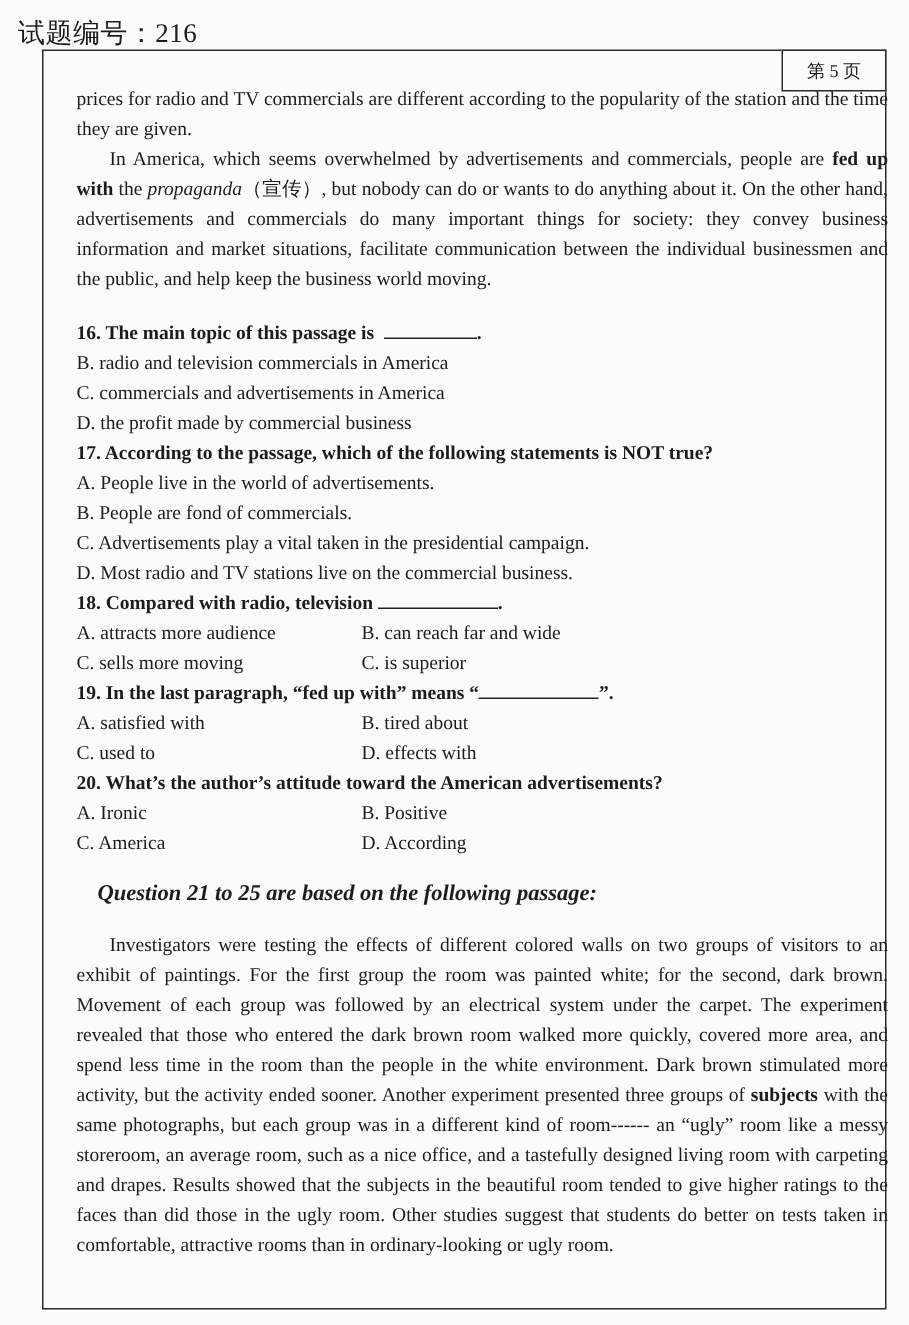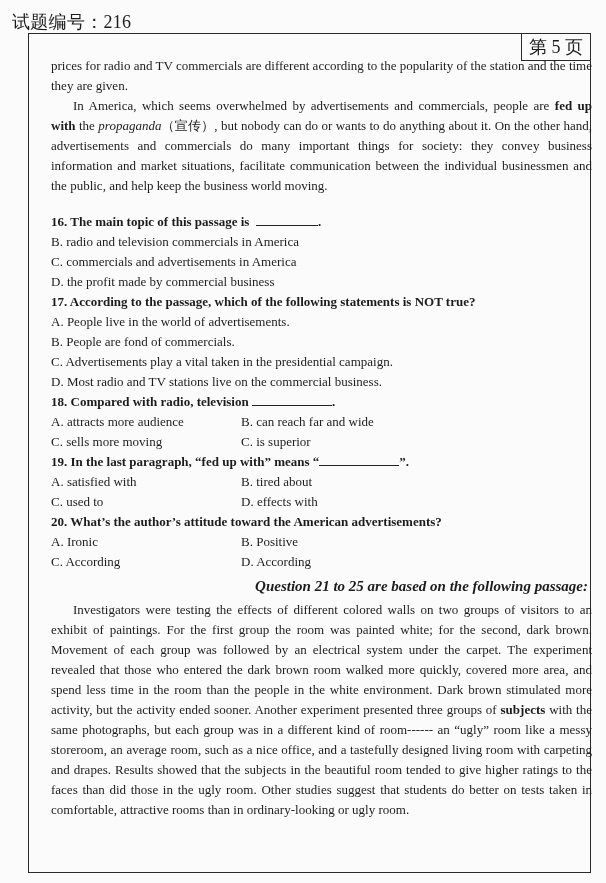--- a/index.html
+++ b/index.html
@@ -35,21 +35,21 @@
       position: absolute;
       right: -1px;
       top: -1px;
       width: 70px;
       height: 28px;
       border: 1.3px solid #2a2a2a;
       box-sizing: border-box;
       display: flex;
       align-items: center;
       justify-content: center;
-      font-size: 18px;
+      font-size: 12px;
       background: #fbfbfb;
     }
     .content {
       position: absolute;
       left: 12px;
       top: 22px;
       width: 100%;
       padding: 0 10px 0 10px;
       box-sizing: border-box;
       font-size: 13px;
@@ -78,22 +78,21 @@
       display: flex;
       line-height: 20px;
     }
     .opt-row .left { width: 190px; }
     .opt-row .right { }
     .section-heading {
       font-weight: bold;
       font-style: italic;
       font-size: 15px;
       line-height: 20px;
-      margin: 4px;
-      text-align: right;
+      margin: 14px;
     }
     b.em { font-weight: bold; }
     i.em { font-style: italic; }
     .blank {
       display: inline-block;
       border-bottom: 1px solid #222;
       height: 12px;
       vertical-align: baseline;
     }
   </style>
@@ -151,21 +150,21 @@
       </div>
     </div>
 
     <div>
       <p class="q">20. What’s the author’s attitude toward the American advertisements?</p>
       <div class="opt-row">
         <span class="left">A. Ironic</span>
         <span class="right">B. Positive</span>
       </div>
       <div class="opt-row">
-        <span class="left">C. According</span>
+        <span class="left">C. America</span>
         <span class="right">D. According</span>
       </div>
     </div>
 
     <p class="section-heading">Question 21 to 25 are based on the following passage:</p>
 
     <p class="para indent"><span>Investigators were testing the effects of different colored walls on two groups of visitors to an exhibit of paintings. For the first group the room was painted white; for the second, dark brown. Movement of each group was followed by an electrical system under the carpet. The experiment revealed that those who entered the dark brown room walked more quickly, covered more area, and spend less time in the room than the people in the white environment. Dark brown stimulated more activity, but the activity ended sooner. Another experiment presented three groups of </span><b class="em">subjects</b><span> with the same photographs, but each group was in a different kind of room------ an “ugly” room like a messy storeroom, an average room, such as a nice office, and a tastefully designed living room with carpeting and drapes. Results showed that the subjects in the beautiful room tended to give higher ratings to the faces than did those in the ugly room. Other studies suggest that students do better on tests taken in comfortable, attractive rooms than in ordinary-looking or ugly room.</span></p>
   </div>
 </div>
 

